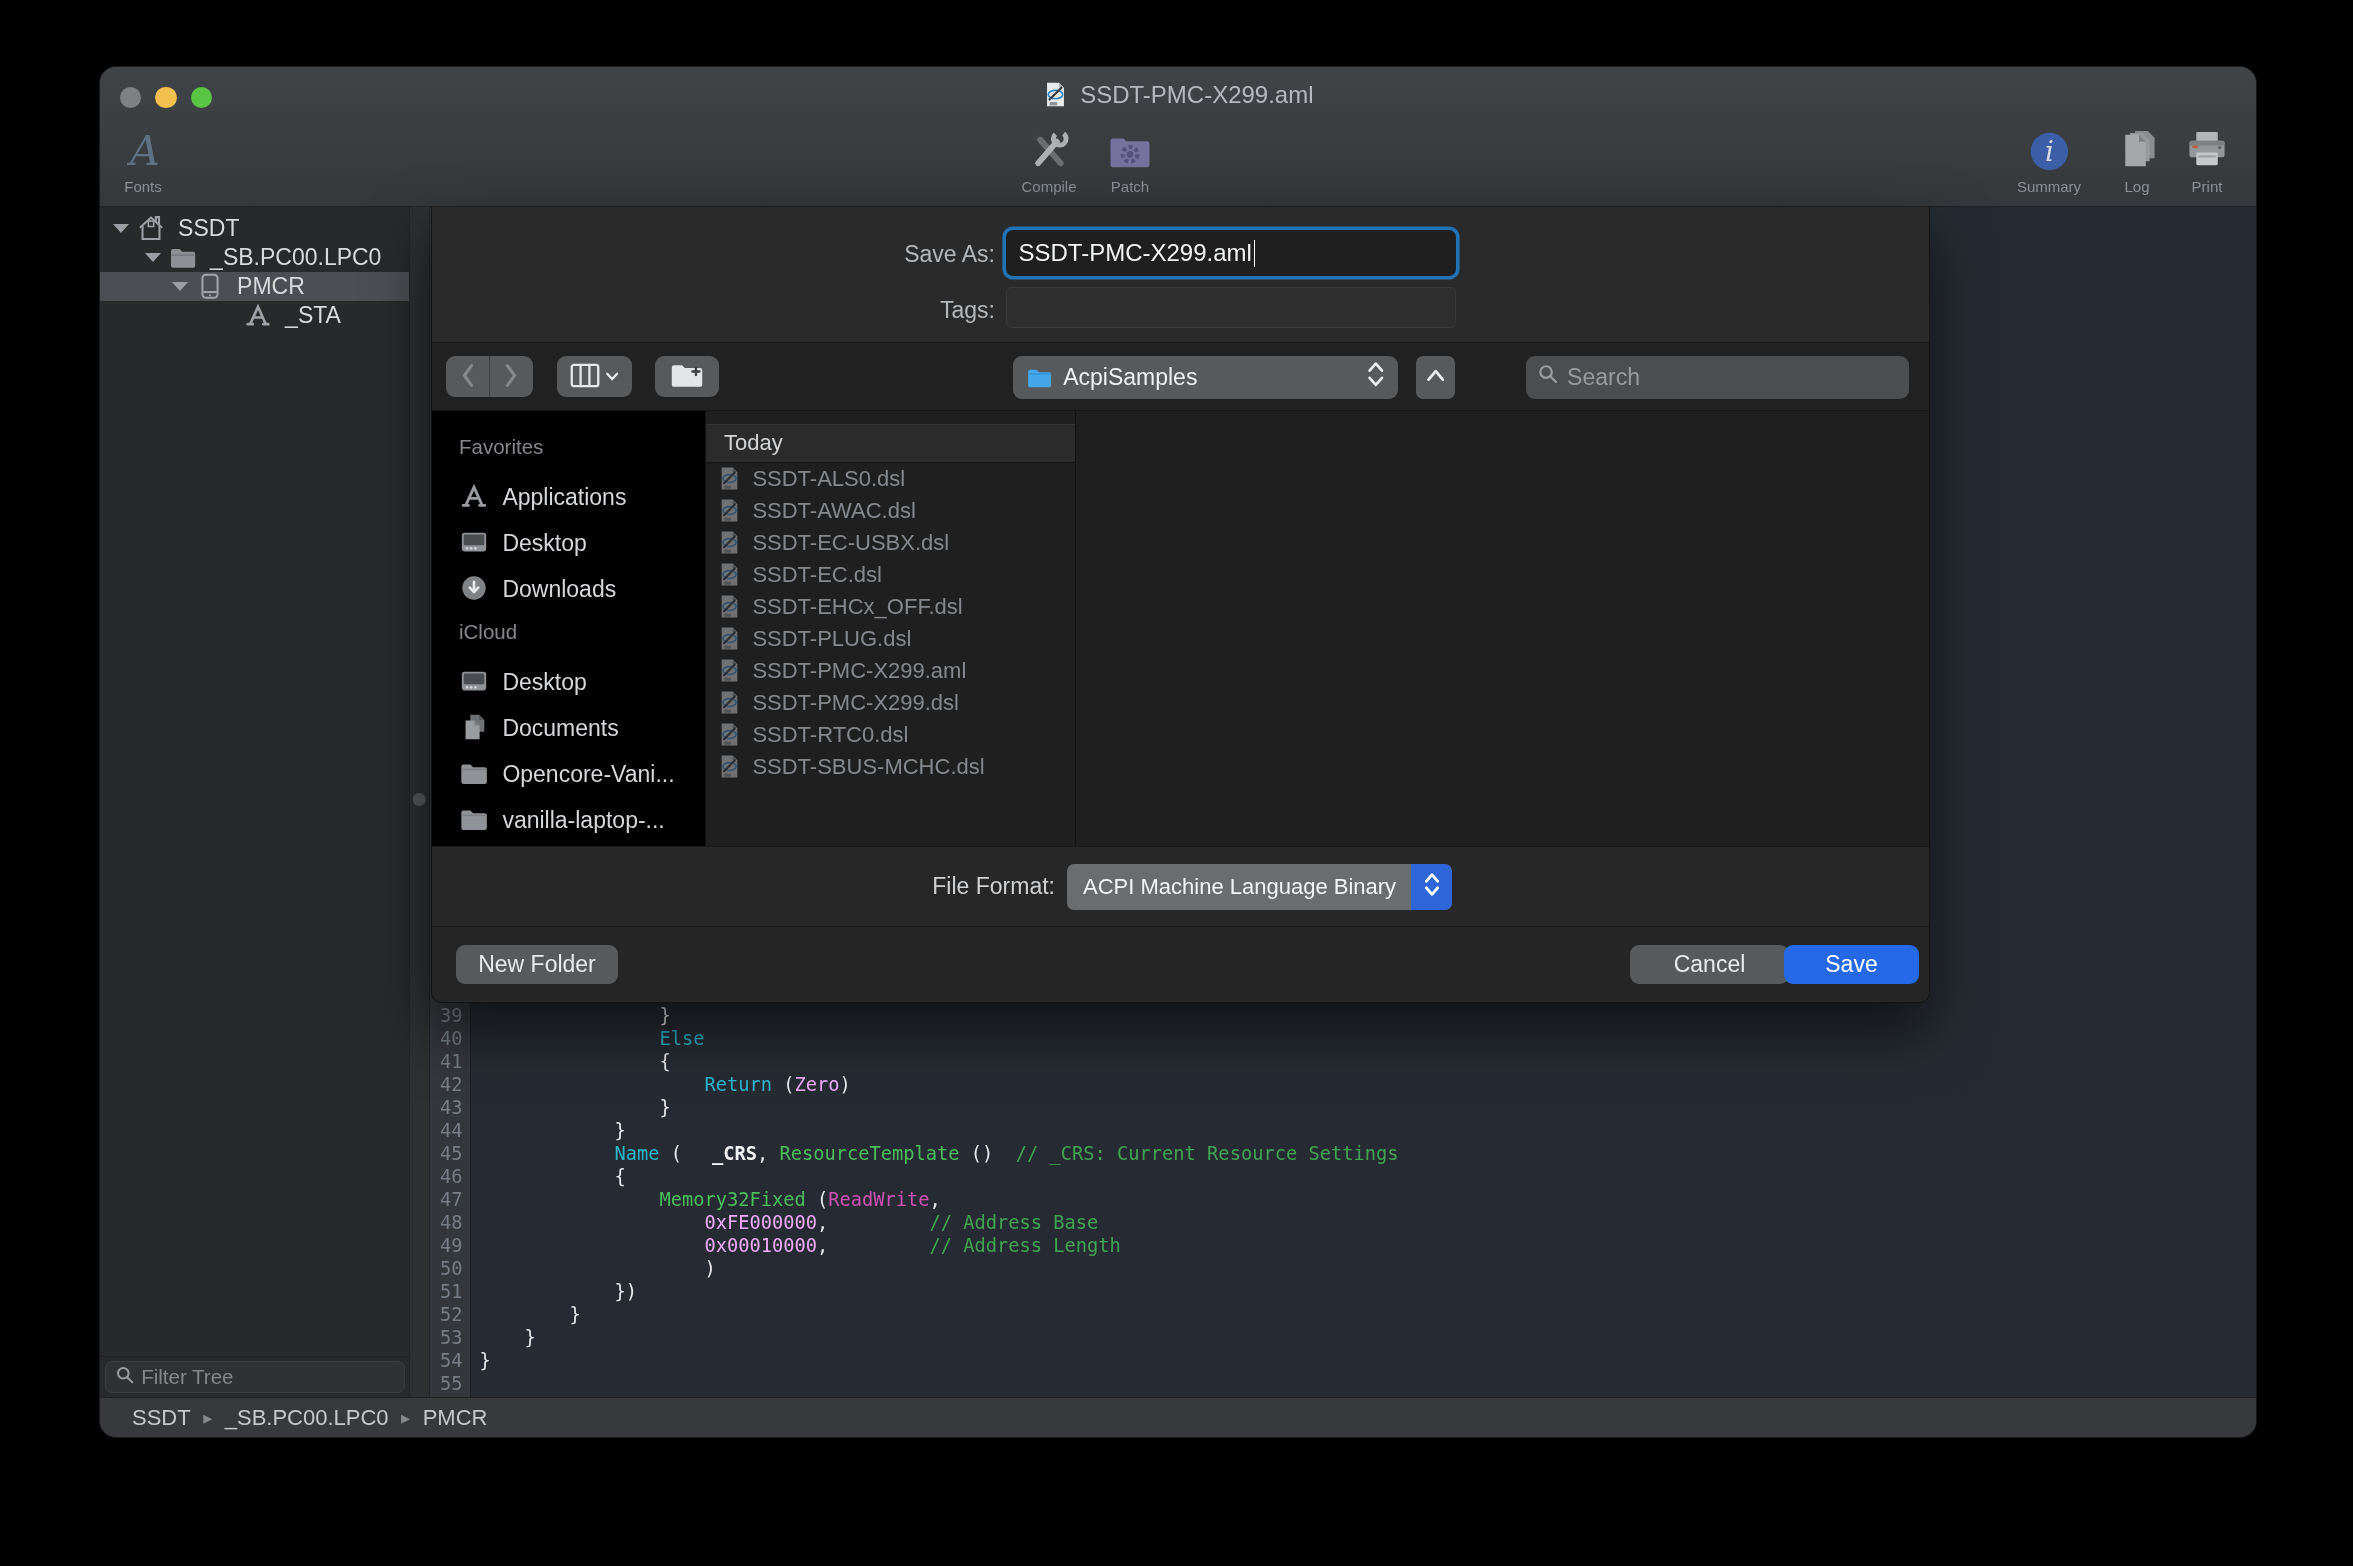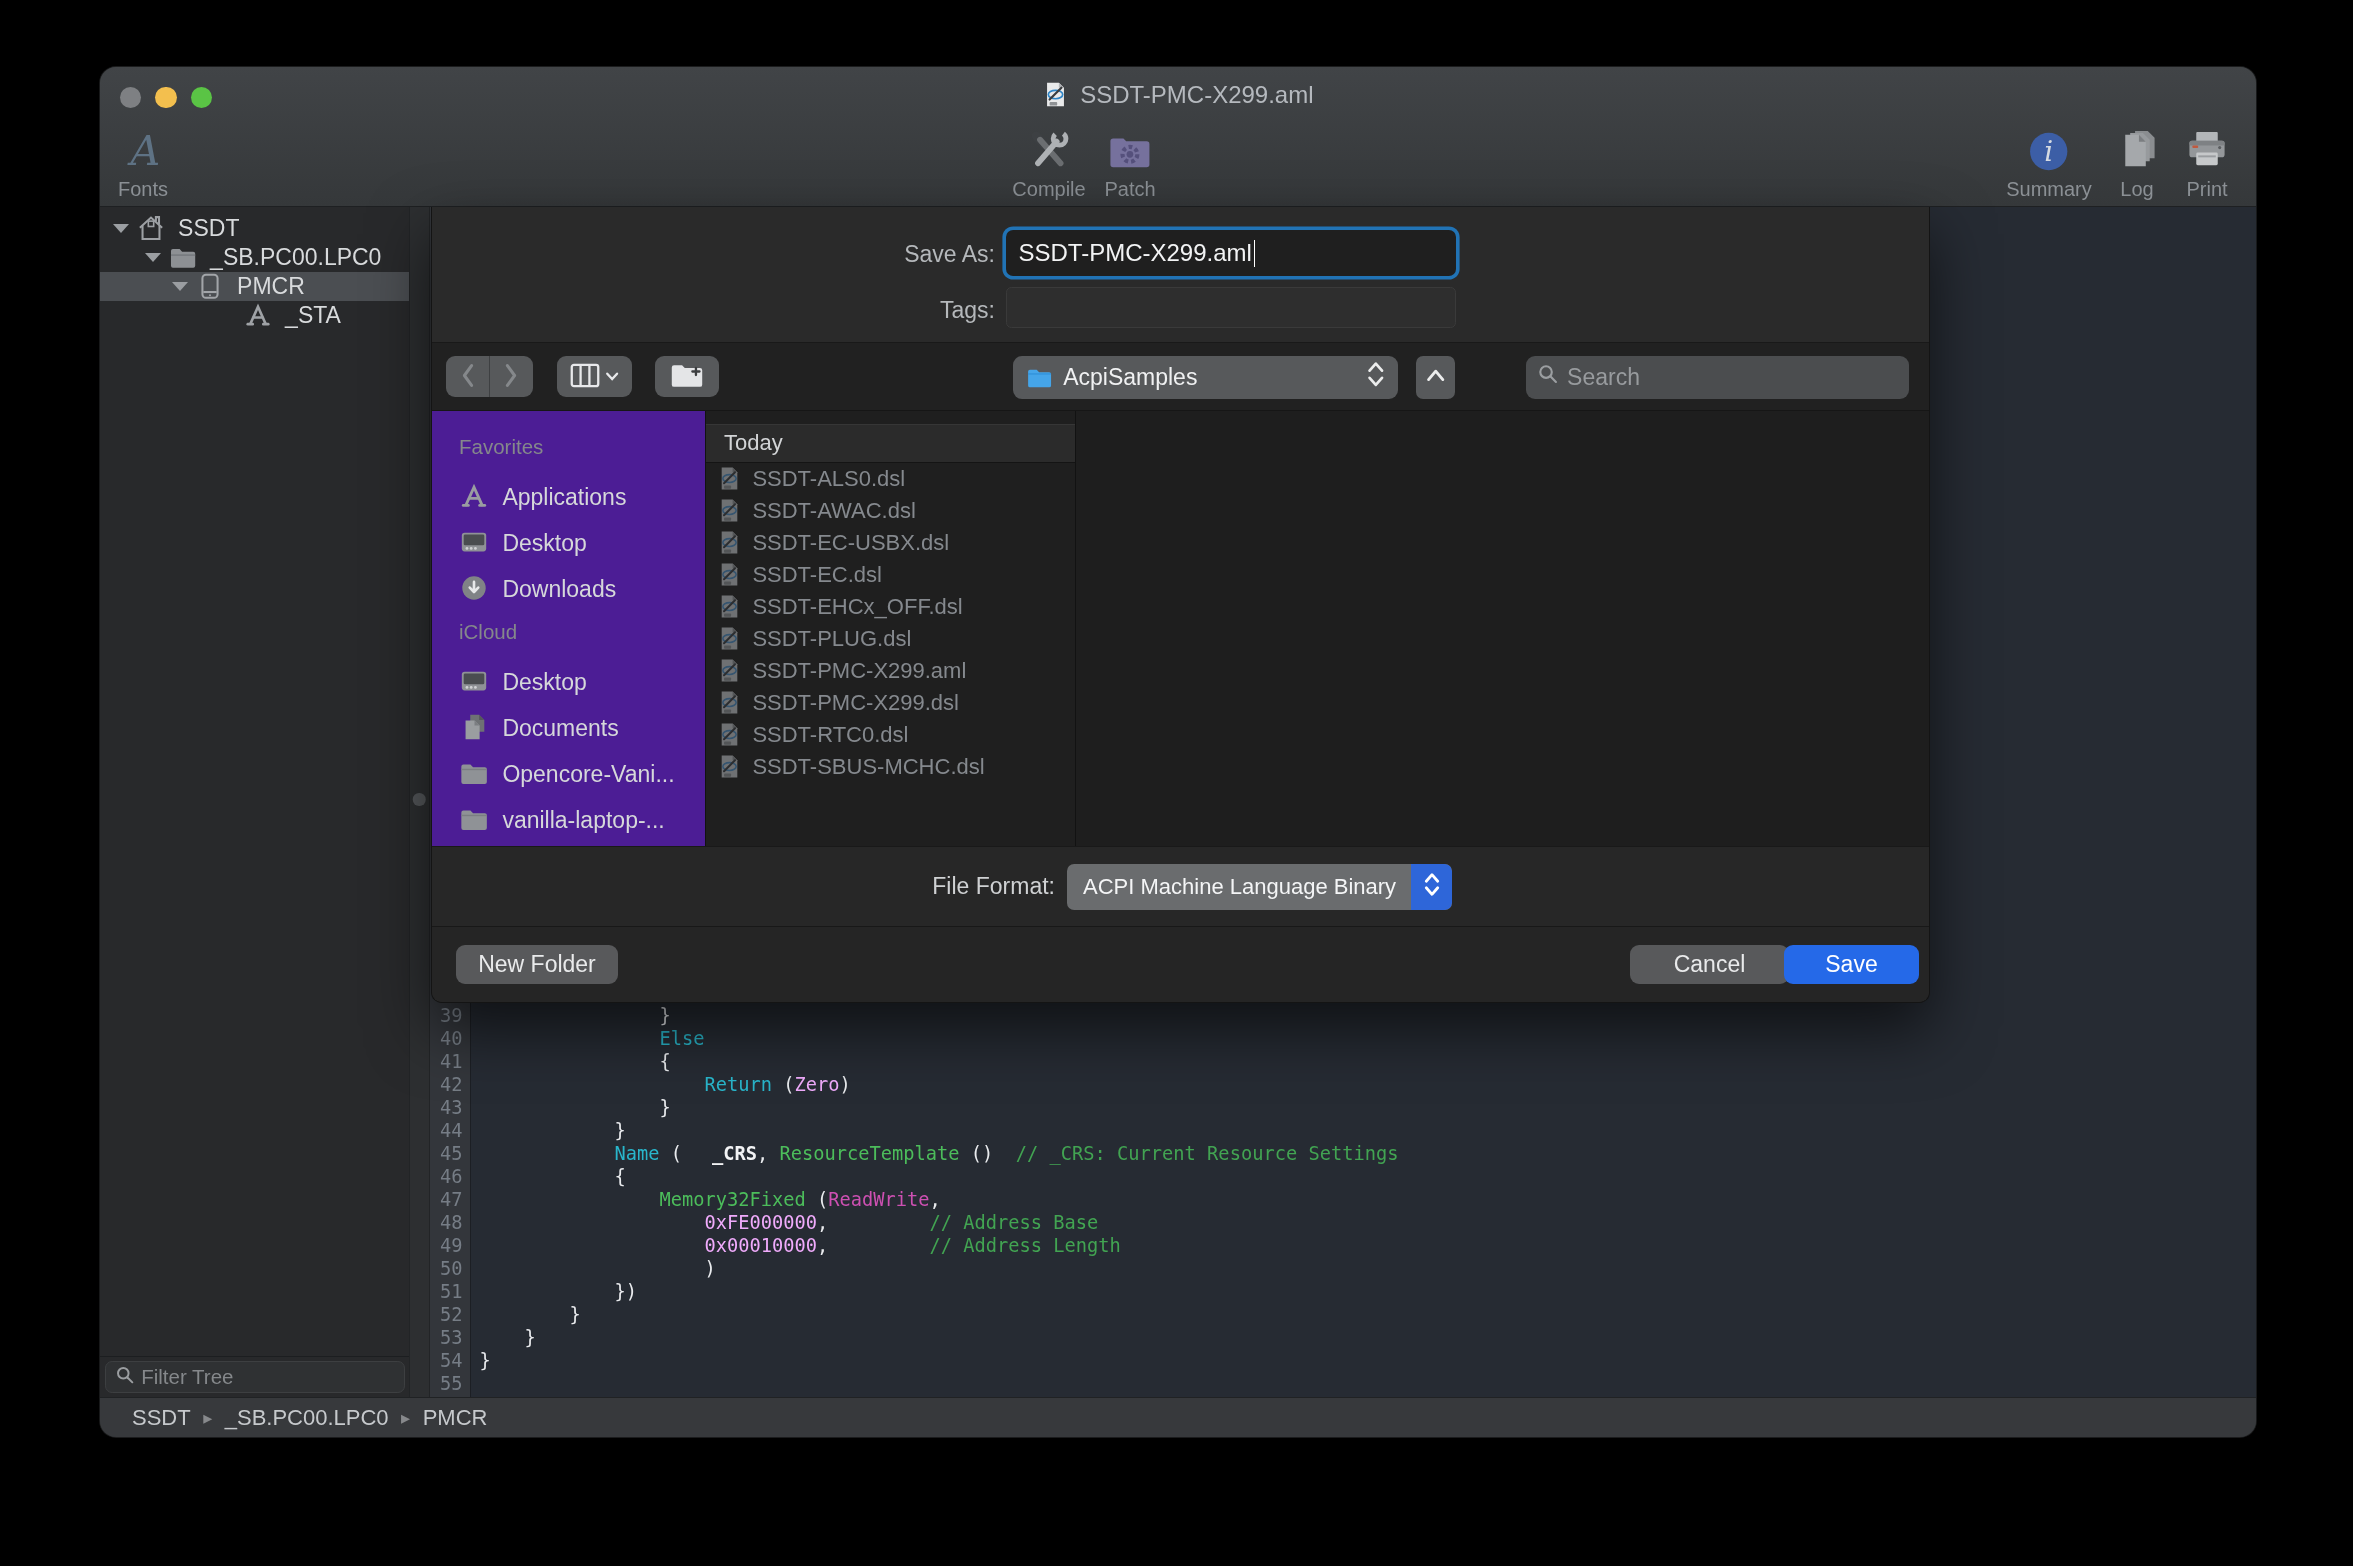--- a/index.html
+++ b/index.html
@@ -17,21 +17,21 @@
   .tl { width:21.4px; height:21.4px; border-radius:50%; }
   .titlebar { position:absolute; left:0; right:0; top:0; height:55px;
               display:flex; align-items:center; justify-content:center; gap:10.7px; }
   .title-text { font-size:24px; color:#b5b9be; }
   .titlebar .icon-doc { width:27px; height:27px; }
   .tbar { position:absolute; left:0; right:0; top:53px; height:86px; }
   .titem { position:absolute; top:7.1px; transform:translateX(-50%);
            display:flex; flex-direction:column; align-items:center; gap:6.2px; }
   .ticon { height:45px; display:flex; align-items:flex-end; justify-content:center; }
   .ticon svg { display:block; }
-  .tlabel { font-size:20px; color:#8b9095; white-space:nowrap; }
+  .tlabel { font-size:15px; color:#8b9095; white-space:nowrap; }
 
   
   .content { position:absolute; left:0; top:140px; right:0; bottom:40px; display:flex; }
   .side { width:309px; background:#28292b; display:flex; flex-direction:column; }
   .tree { flex:1; padding-top:7.1px; overflow:hidden; }
   .trow { height:29px; display:flex; align-items:center; color:#d8dadc; font-size:23px; }
   .trow.sel { background:#4b4e52; }
   .tri { width:23px; display:flex; align-items:center; justify-content:center; flex:none; }
   .tri b { width:0; height:0; border-left:8px solid transparent; border-right:8px solid transparent;
            border-top:9.8px solid #9b9ea2; display:block; }
@@ -90,21 +90,21 @@
   .nfbtn { left:223px; width:64px; }
   .popupbtn { left:581px; width:385px; height:43px; top:12.5px; justify-content:flex-start;
               padding:0 12.5px; gap:10.7px; color:#f0f1f2; font-size:23px; }
   .popupbtn .spacer { flex:1; }
   .upbtn { left:984px; width:39px; height:43px; top:12.5px; border-radius:7.1px; }
   .searchfield { left:1094px; width:383px; height:43px; top:12.5px; background:#4b4d4f;
                  justify-content:flex-start; padding:0 10.7px; gap:9px;
                  color:#989b9e; font-size:23px; }
 
   .browser { height:435px; display:flex; background:#1e1e1e; overflow:hidden; }
-  .bside { width:274px; background:#4c1d95; border-right:1.8px solid #121212; padding-top:18px; }
+  .bside { width:274px; background:#000000; border-right:1.8px solid #121212; padding-top:18px; }
   .bhead { padding-left:27px; color:#85888b; font-size:20.5px; height:36px; display:flex; align-items:center; }
   .bhead.second { margin-top:10.7px; }
   .bitem { height:46px; display:flex; align-items:flex-end; padding-left:27px; gap:13.4px;
            color:#d6d8da; font-size:23px; }
   .bitem .sicon { width:30px; height:30px; flex:none; }
   .bitem .sicon svg { width:100%; height:100%; display:block; }
   .bfiles { width:370px; border-right:1.8px solid #121212; background:#1f1f1f; }
   .group { margin-top:12.5px; height:39px; background:#2b2b2b; border-top:0.9px solid #363636;
            border-bottom:0.9px solid #141414; display:flex; align-items:center;
            padding-left:18px; color:#d2d4d6; font-size:22px; font-weight:500; }

